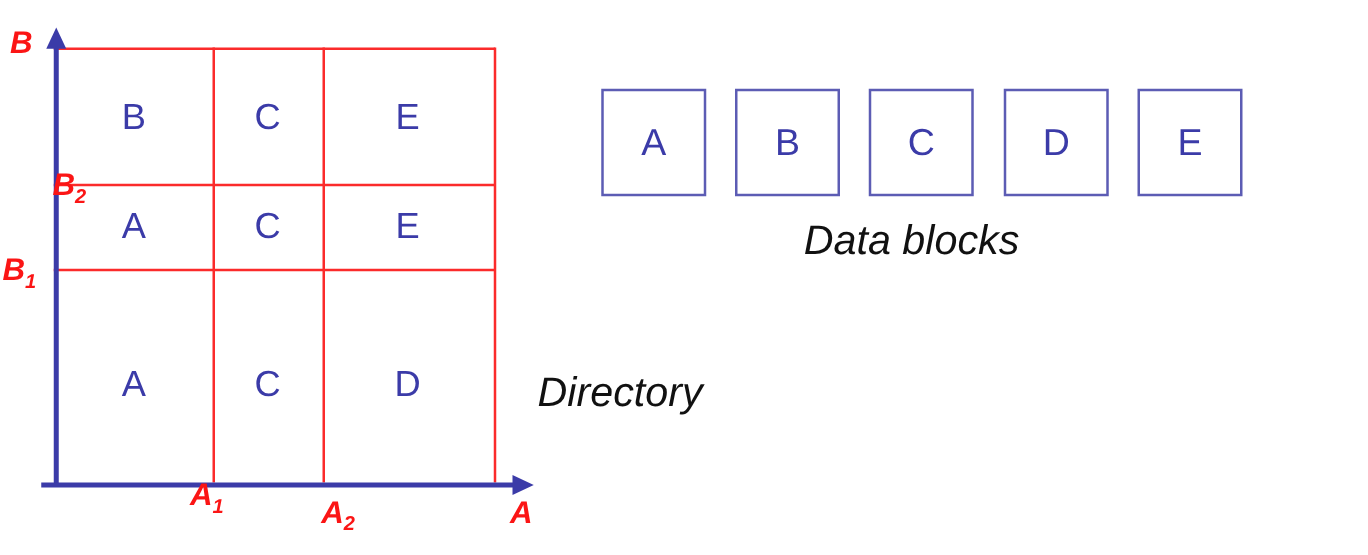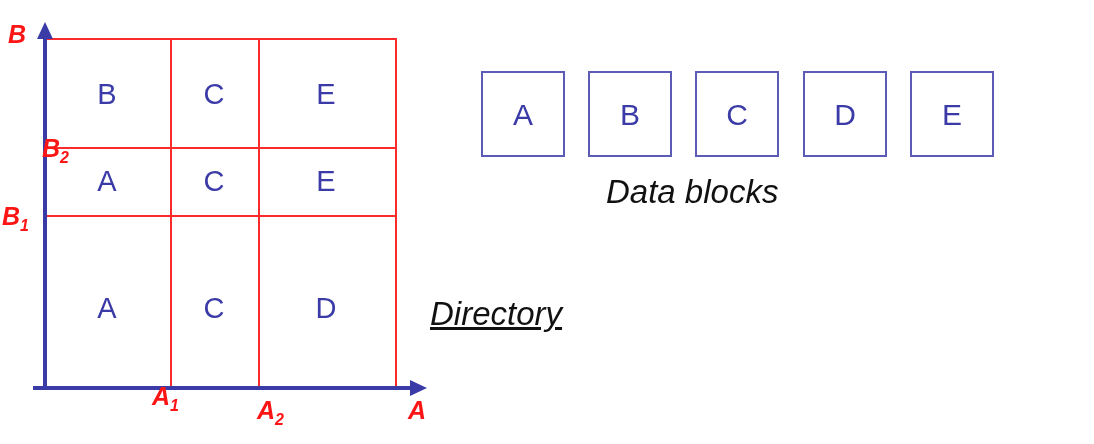--- a/index.html
+++ b/index.html
@@ -186,21 +186,21 @@
 
     <div class="cell-label" style="left:87px; top:167px;"><span>A</span></div>
     <div class="cell-label" style="left:194px; top:167px;"><span>C</span></div>
     <div class="cell-label" style="left:306px; top:167px;"><span>E</span></div>
 
     <div class="cell-label" style="left:87px; top:294px;"><span>A</span></div>
     <div class="cell-label" style="left:194px; top:294px;"><span>C</span></div>
     <div class="cell-label" style="left:306px; top:294px;"><span>D</span></div>
   </div>
 
-  <div class="caption" style="left:430px; top:297px;text-decoration:underline;">
+  <div class="caption" style="left:430px; top:297px;">
     <span>Directory</span>
   </div>
 
   <div id="data-blocks-figure">
     <div class="data-block" style="left:11px;">
       <div class="data-block-label">A</div>
     </div>
     <div class="data-block" style="left:118px;">
       <div class="data-block-label">B</div>
     </div>
@@ -208,17 +208,17 @@
       <div class="data-block-label">C</div>
     </div>
     <div class="data-block" style="left:333px;">
       <div class="data-block-label">D</div>
     </div>
     <div class="data-block" style="left:440px;">
       <div class="data-block-label">E</div>
     </div>
   </div>
 
-  <div class="caption" style="left:606px; top:175px;font-style:italic;">
+  <div class="caption" style="left:643px; top:175px;font-style:italic;">
     <span>Data blocks</span>
   </div>
 
 </div>
 
 </body></html>

